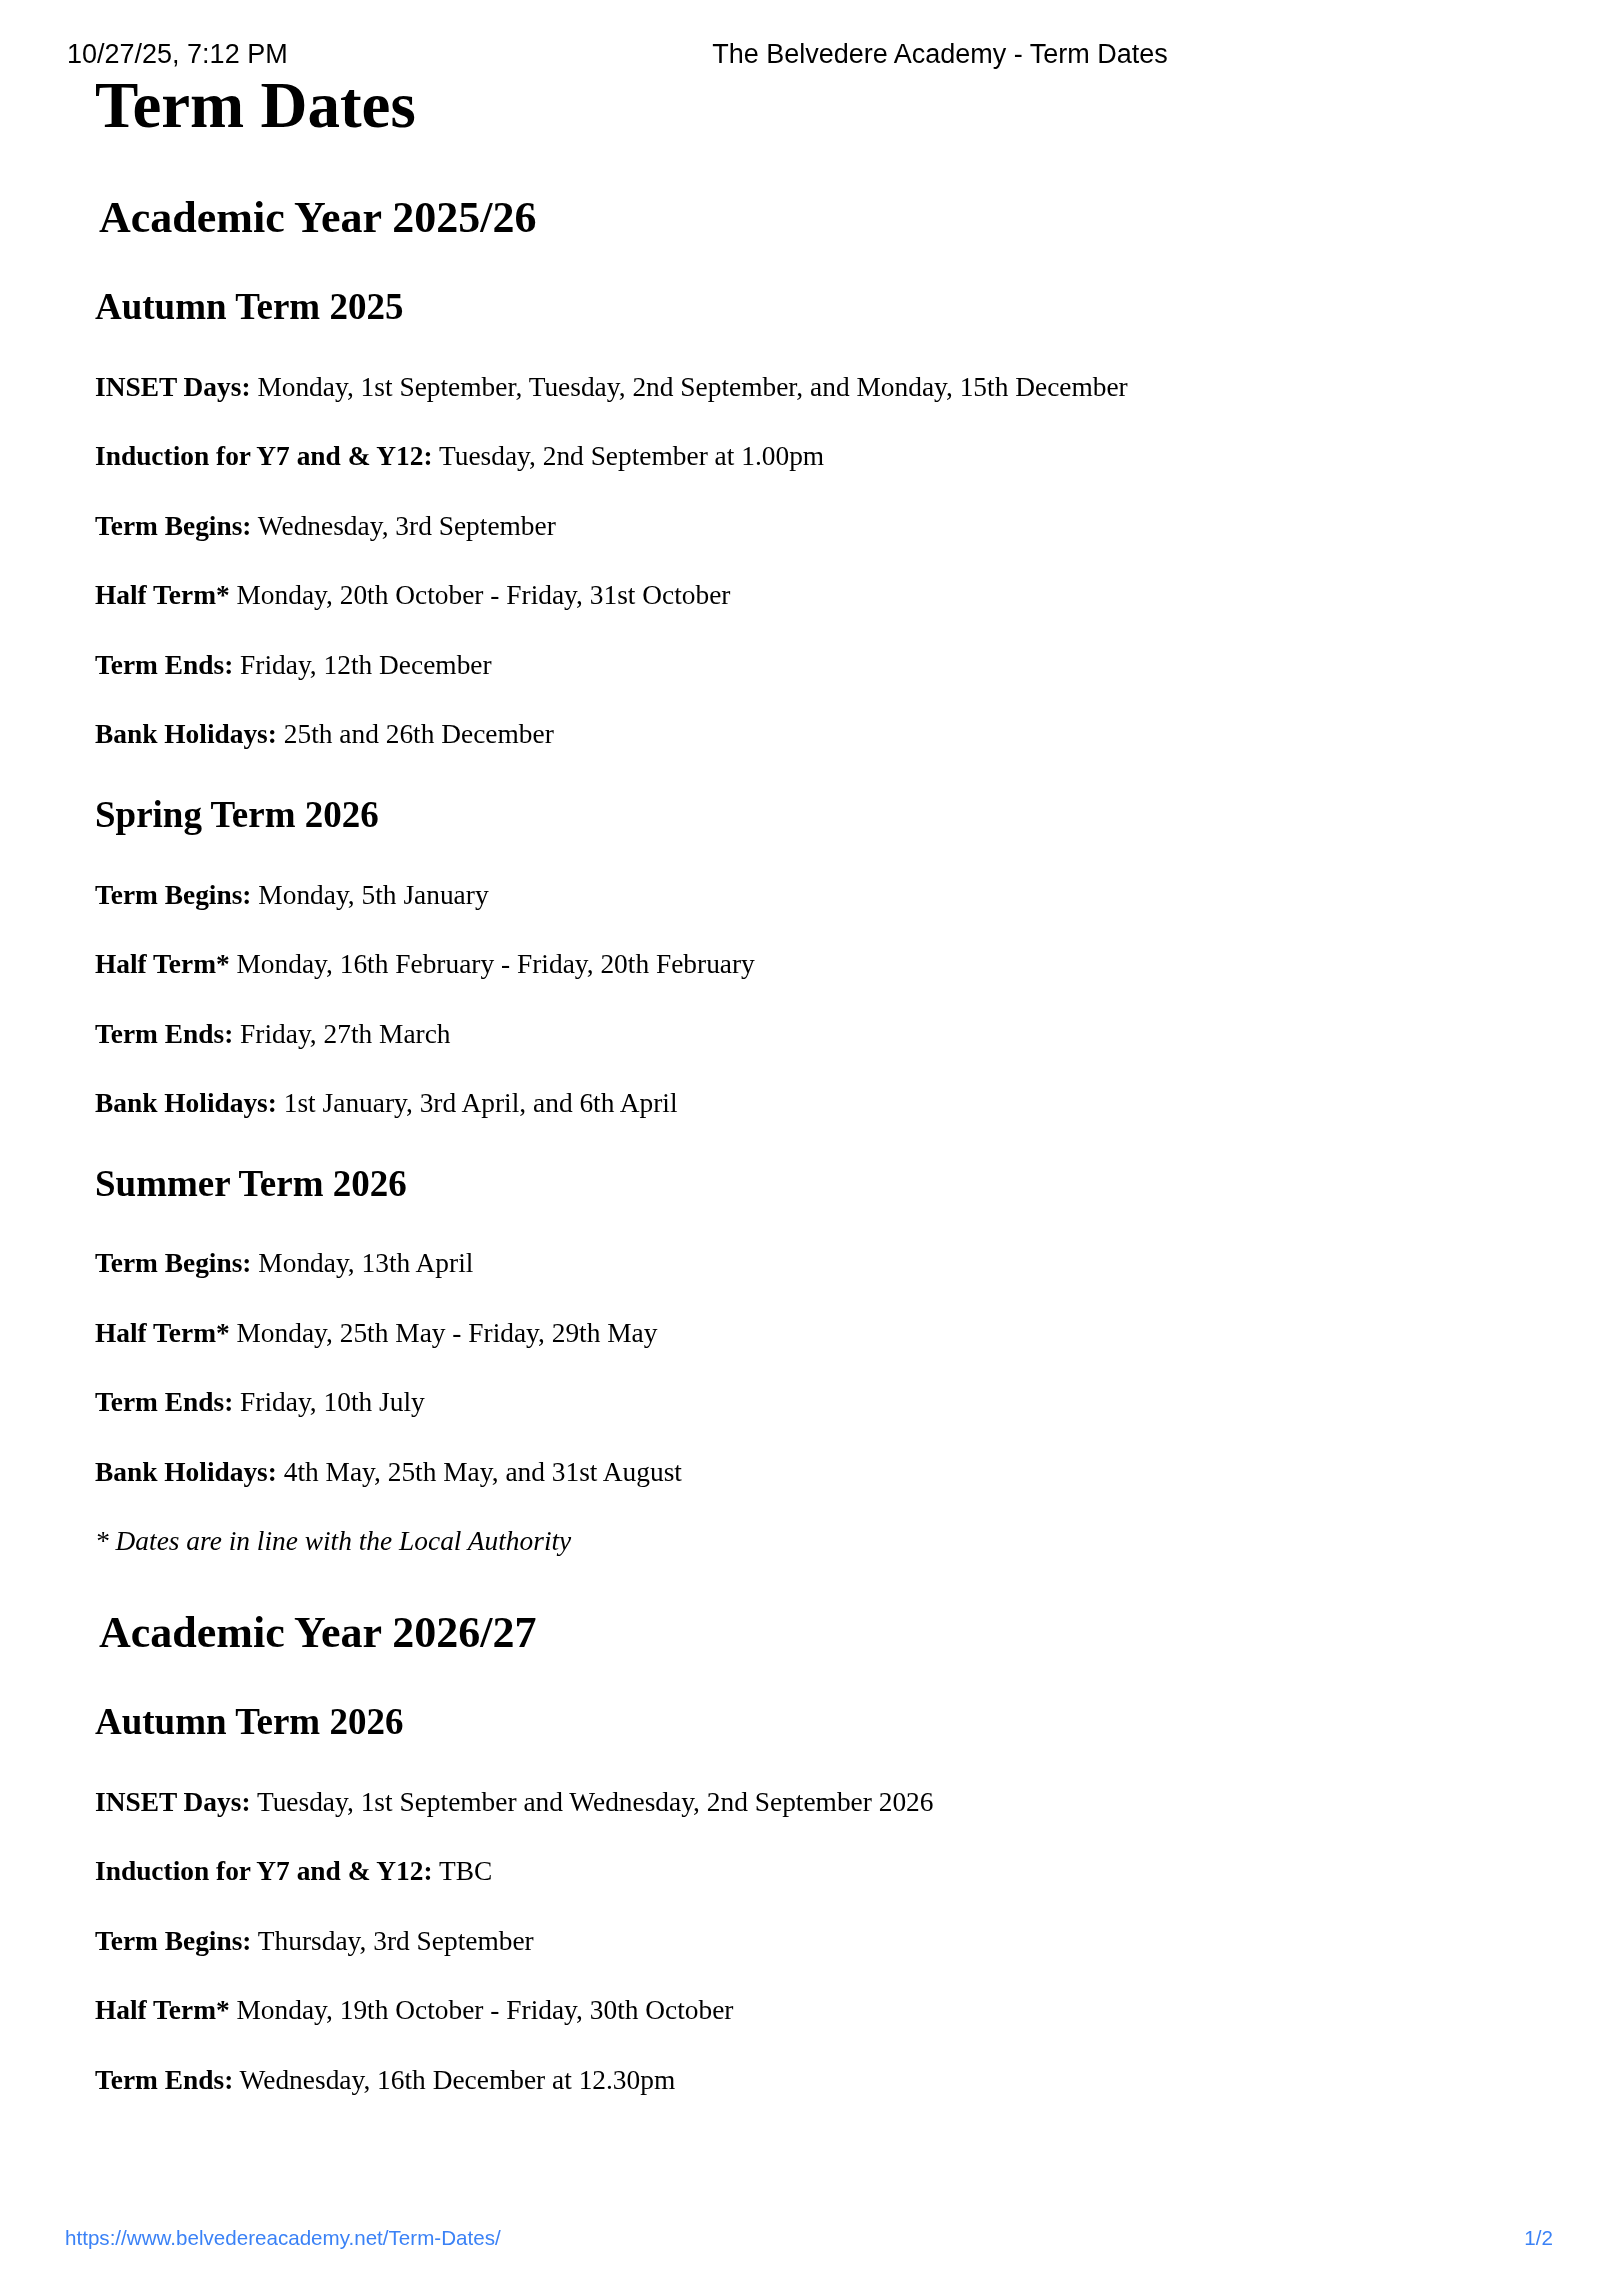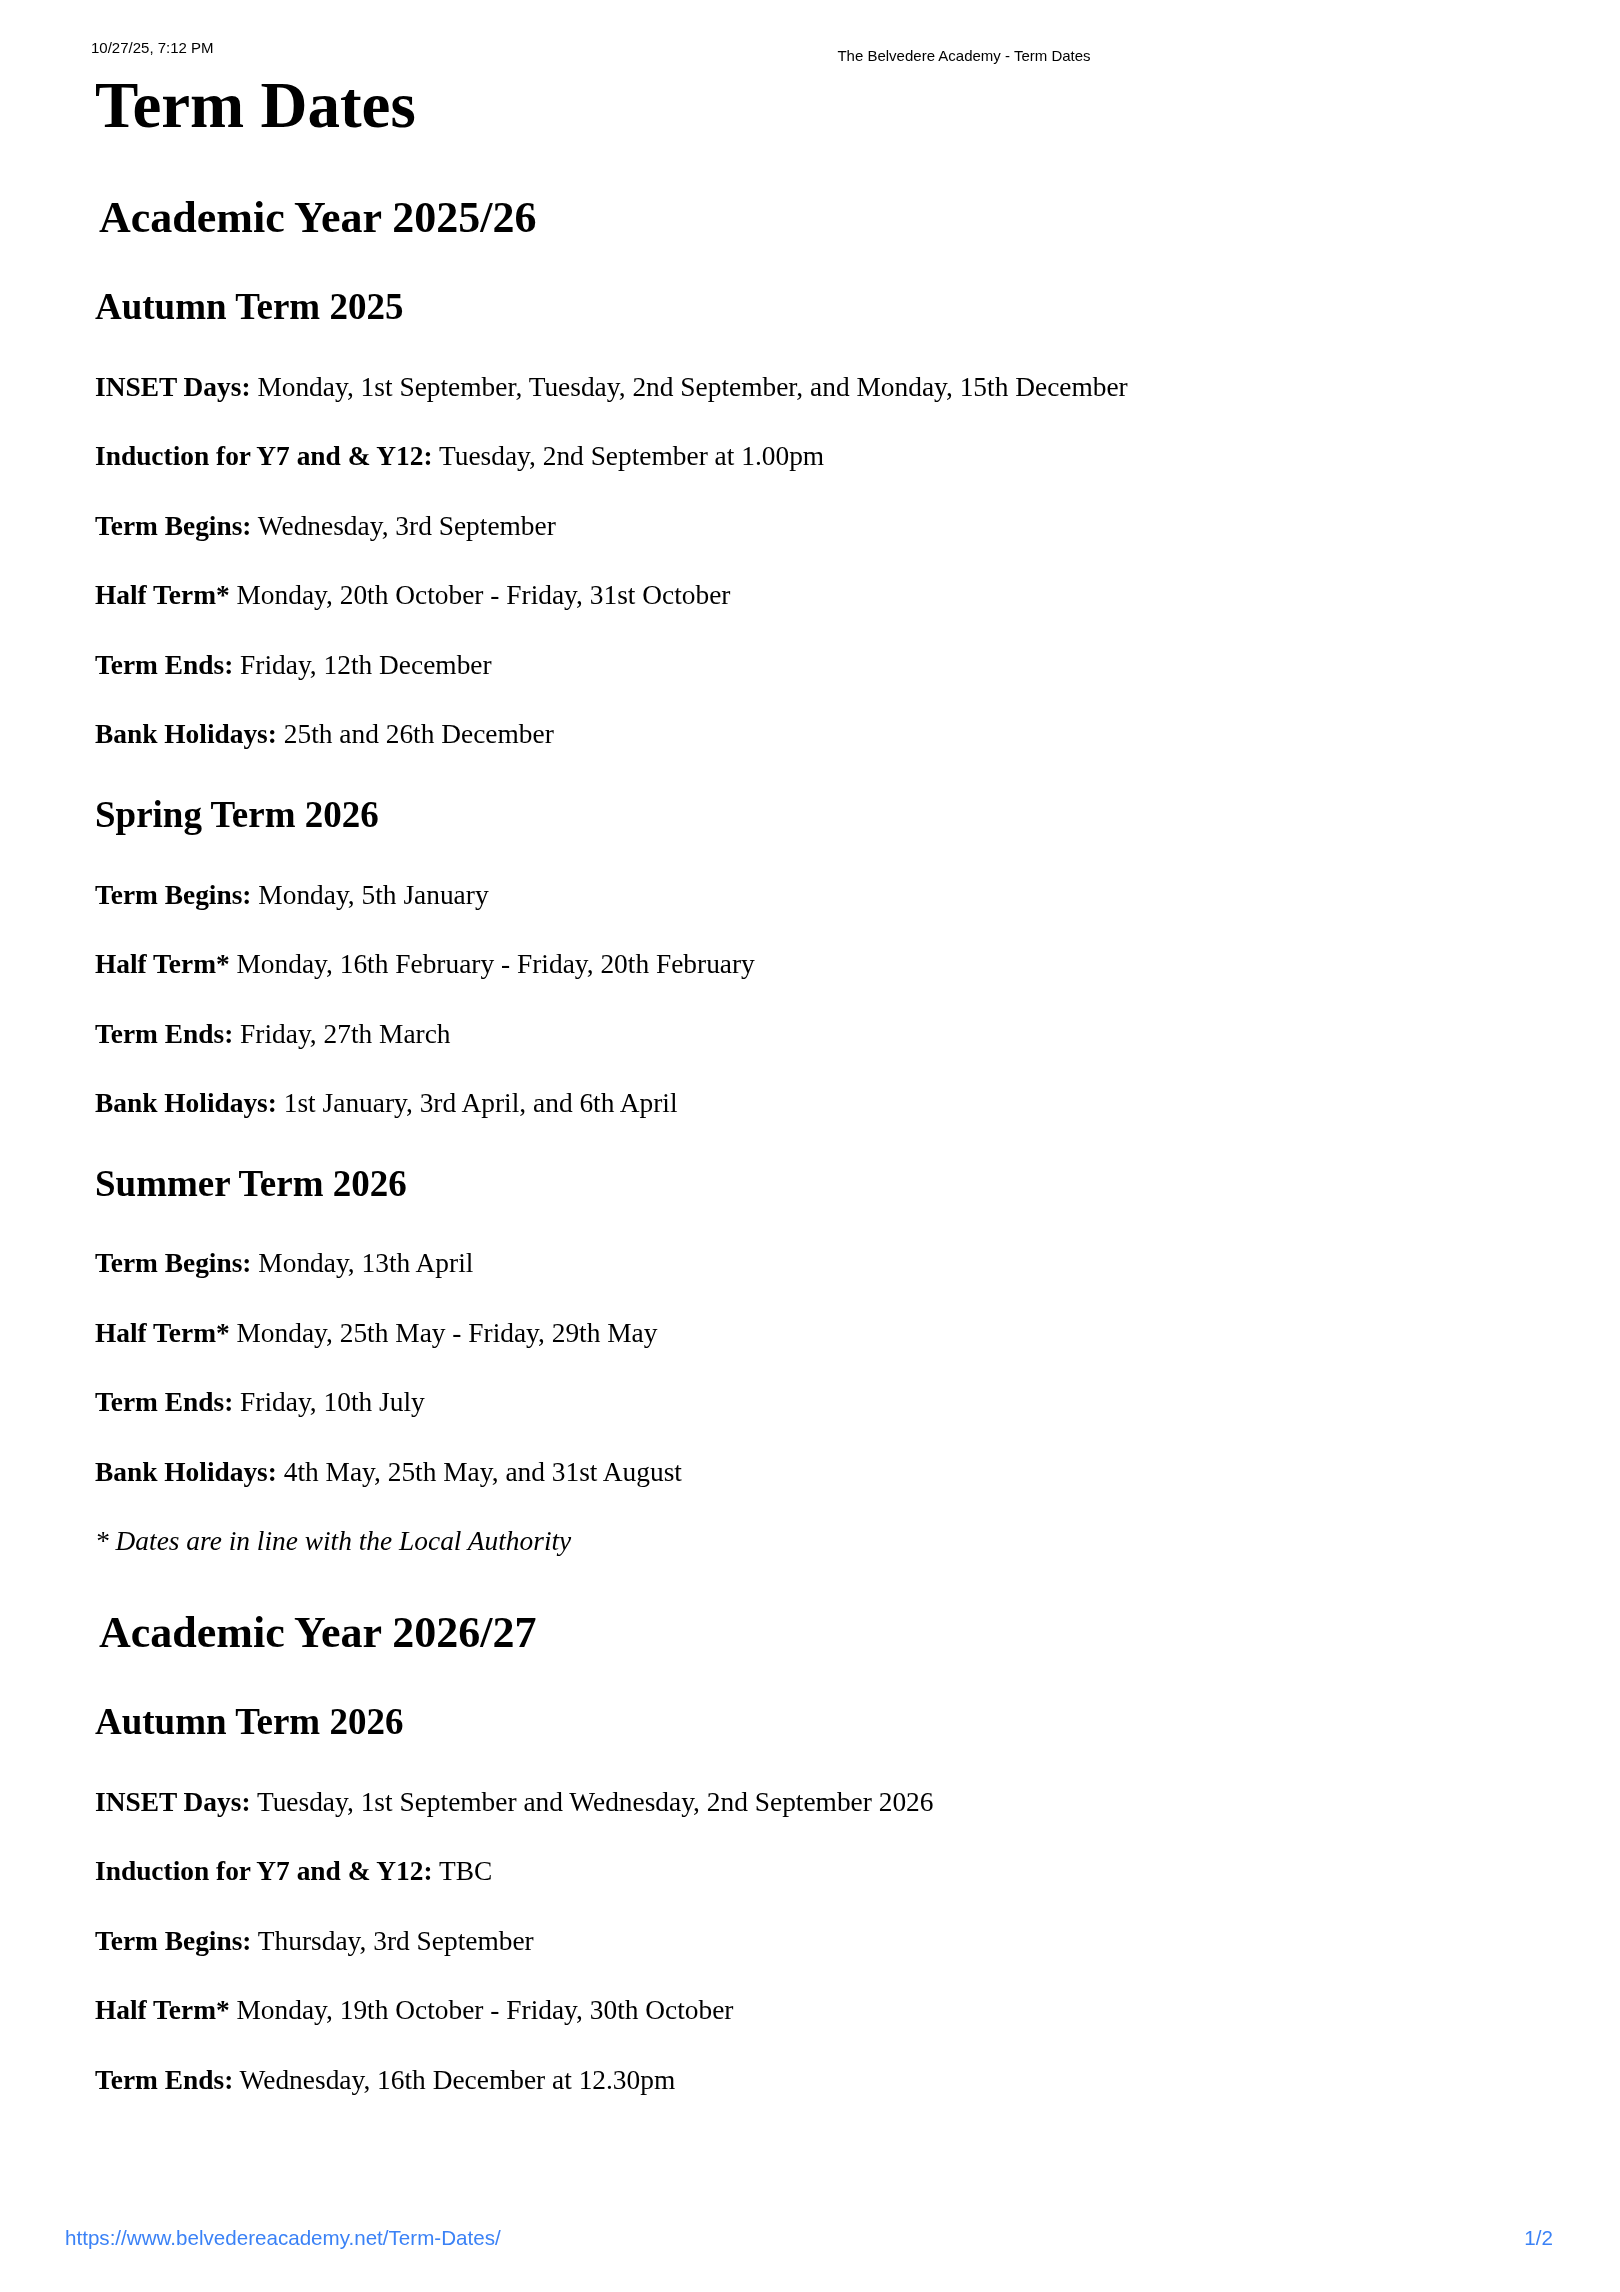--- a/index.html
+++ b/index.html
@@ -13,35 +13,34 @@
     font-family: "Liberation Serif", "DejaVu Serif", serif;
     overflow: hidden;
   }
   .print-header {
     position: absolute;
     top: 40px;
     left: 0;
     right: 0;
     height: 29px;
     font-family: "Liberation Sans", "DejaVu Sans", sans-serif;
-    font-size: 15px;
+    font-size: 27px;
     line-height: 1.1;
     color: #000000;
-    margin-left: 24px;
   }
   .hdr-datetime {
     position: absolute;
     left: 67px;
     top: 0;
     white-space: nowrap;
   }
   .hdr-title {
     position: absolute;
     left: 940px;
-    top: 8px;
+    top: 0;
     transform: translateX(-50%);
     white-space: nowrap;
   }
   .content {
     margin: 0 95px;
     padding-top: 68px;
   }
   h1, h2, h3 { font-weight: bold; color: #000000; }
   h1 {
     font-size: 65px;

